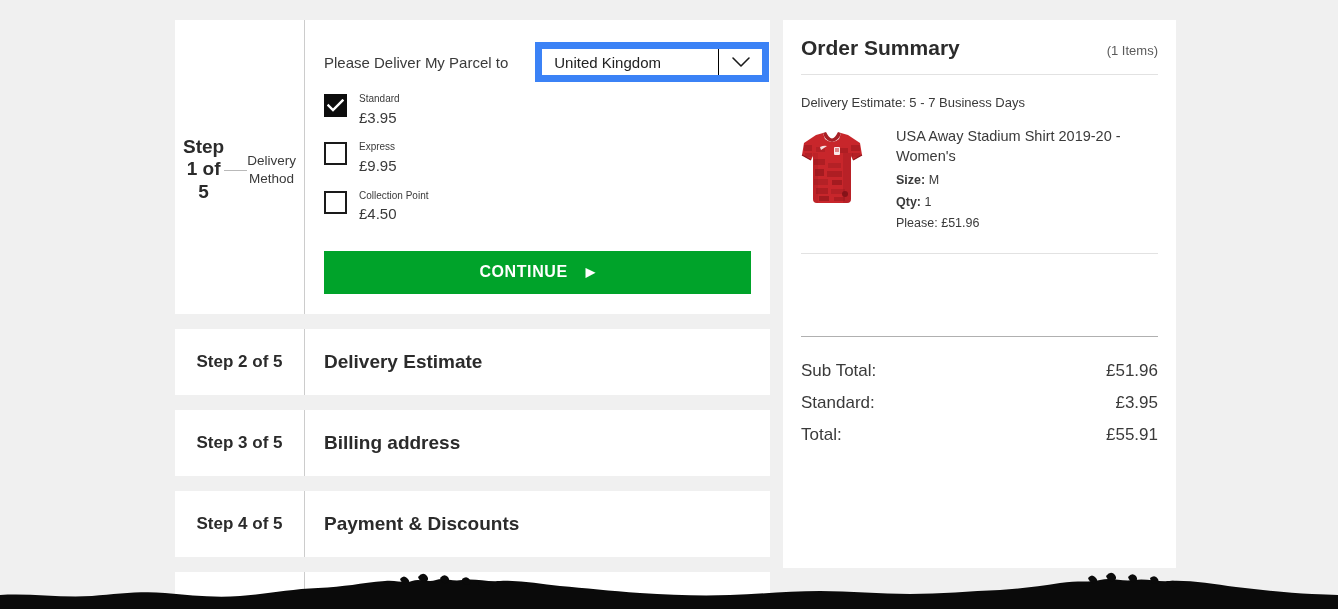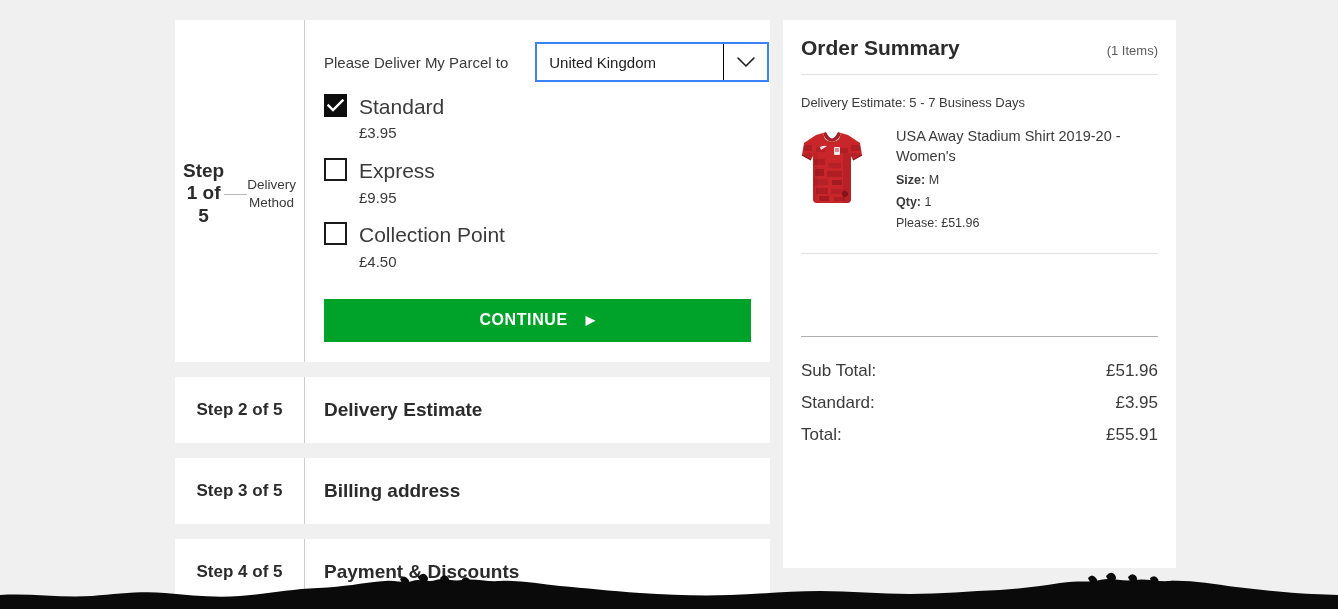--- a/index.html
+++ b/index.html
@@ -95,21 +95,21 @@
   }
   .country-label {
     font-size: 15px;
     color: #3a3a3a;
     margin-right: 27px;
     white-space: nowrap;
   }
   .select-box {
     display: flex;
     align-items: stretch;
-    border: 2px solid #3b82f6;
+    border: 7px solid #3b82f6;
     background: #ffffff;
     height: 40px;
     width: 234px;
   }
   .select-value {
     flex: 1 1 auto;
     display: flex;
     align-items: center;
     padding: 0 12px;
     font-size: 15px;
@@ -142,21 +142,21 @@
     margin-right: 12px;
     margin-top: 2px;
     display: flex;
     align-items: center;
     justify-content: center;
   }
   .cbox.checked { background: #0d0d0d; border-color: #0d0d0d; }
   .cbox svg { display: none; }
   .cbox.checked svg { display: block; }
   .option-text { line-height: 1.45; }
-  .option-name { font-size: 21px; color: #3a3a3a; }
+  .option-name { font-size: 10px; color: #3a3a3a; }
   .option-price { font-size: 15px; color: #3a3a3a; }
 
   
   .continue-btn {
     margin-top: 26px;
     width: 427px;
     height: 43px;
     background: #00a32a;
     border: none;
     color: #ffffff;

